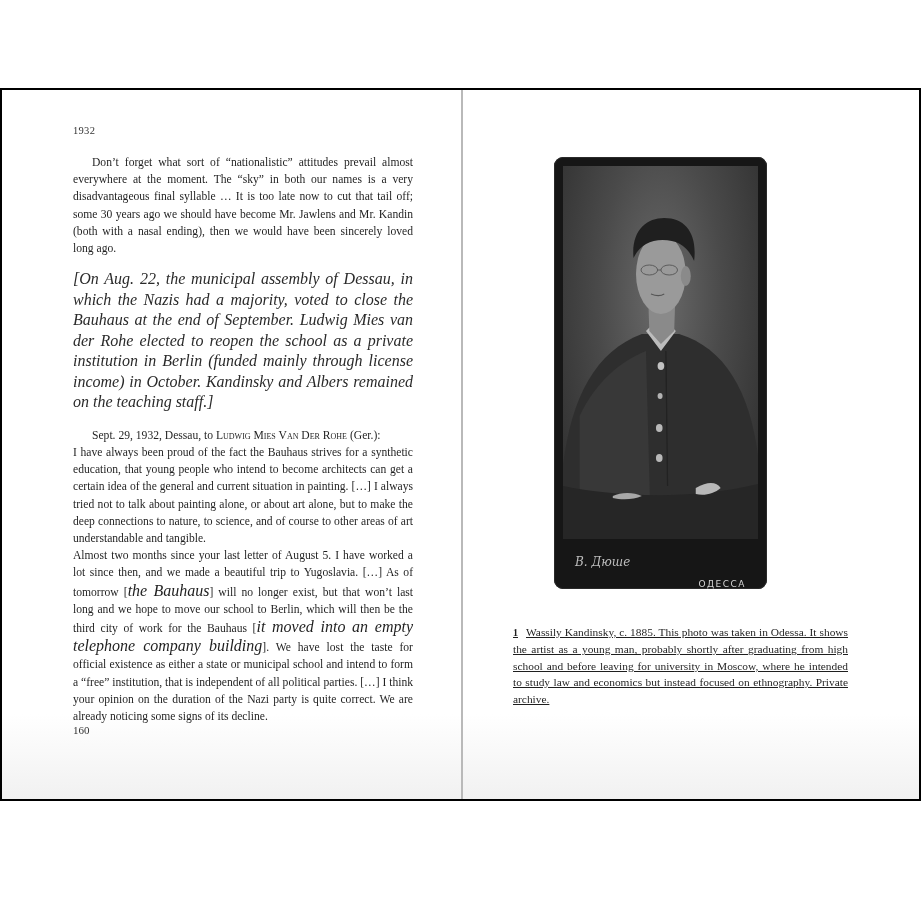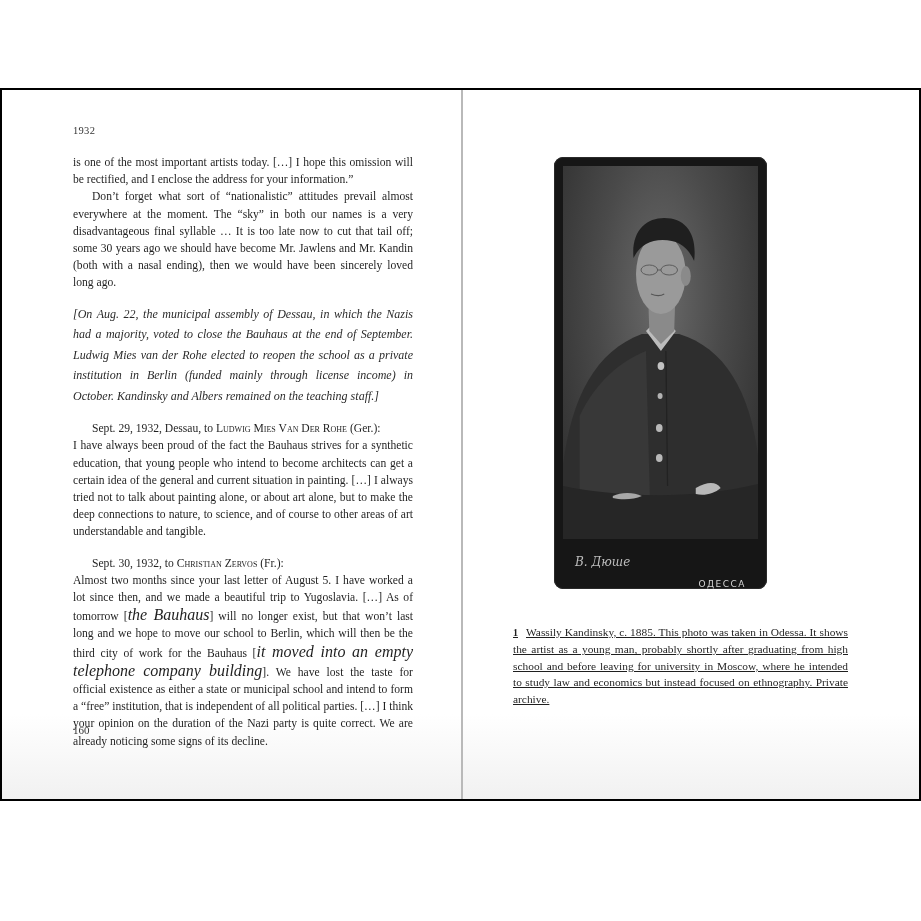--- a/index.html
+++ b/index.html
@@ -24,21 +24,21 @@
       position: absolute; left: 71px; top: 35px; font-size: 10.5px; color: #333;
       letter-spacing: 0.3px;
     }
     .text-block {
       position: absolute; left: 71px; top: 64px; width: 340px;
       font-size: 11.6px; line-height: 17.2px; text-align: justify; color: #1f1f1f;
     }
     .text-block p { margin: 0; }
     .indent { text-indent: 19px; }
     .note {
-      font-style: italic; font-size: 12px; line-height: 20.5px; margin-top: 12px !important;
+      font-style: italic; font-size: 16px; line-height: 20.5px; margin-top: 12px !important;
       color: #2a2a2a;
     }
     .gap { margin-top: 14px !important; font-family: Liberation Serif, serif; }
     .sc { font-variant: small-caps; }
     .it-small { font-style: italic; font-size: 16px; }
     .folio {
       position: absolute; left: 71px; top: 634px; font-size: 11px; color: #333; text-align: right;
     }
 
     .photo-card {
@@ -68,28 +68,26 @@
   </style>
 </head>
 <body>
 
 <div class="spread">
 
   <div class="page page-left">
     <div class="running-head">1932</div>
 
     <div class="text-block">
-      <p>is one of the most important artists today. […] I hope this omission will be rectified, and I enclose the address for your information.”</p>
       <p class="indent">Don’t forget what sort of “nationalistic” attitudes prevail almost everywhere at the moment. The “sky” in both our names is a very disadvantageous final syllable … It is too late now to cut that tail off; some 30 years ago we should have become Mr. Jawlens and Mr. Kandin (both with a nasal ending), then we would have been sincerely loved long ago.</p>
       <p class="note">[On Aug. 22, the municipal assembly of Dessau, in which the Nazis had a majority, voted to close the Bauhaus at the end of September. Ludwig Mies van der Rohe elected to reopen the school as a private institution in Berlin (funded mainly through license income) in October. Kandinsky and Albers remained on the teaching staff.]</p>
 
       <p class="indent gap"><span>Sept. 29, 1932, Dessau, to </span><span class="sc">Ludwig Mies Van Der Rohe</span><span> (Ger.):</span></p>
       <p>I have always been proud of the fact the Bauhaus strives for a synthetic education, that young people who intend to become architects can get a certain idea of the general and current situation in painting. […] I always tried not to talk about painting alone, or about art alone, but to make the deep connections to nature, to science, and of course to other areas of art understandable and tangible.</p>
 
-      <p class="indent gap"><span>Sept. 30, 1932, to </span><span class="sc">Christian Zervos</span><span> (Fr.):</span></p>
       <p><span>Almost two months since your last letter of August 5. I have worked a lot since then, and we made a beautiful trip to Yugoslavia. […] As of tomorrow [</span><span class="it-small">the Bauhaus</span><span>] will no longer exist, but that won’t last long and we hope to move our school to Berlin, which will then be the third city of work for the Bauhaus [</span><span class="it-small">it moved into an empty telephone company building</span><span>]. We have lost the taste for official existence as either a state or municipal school and intend to form a “free” institution, that is independent of all political parties. […] I think your opinion on the duration of the Nazi party is quite correct. We are already noticing some signs of its decline.</span></p>
     </div>
 
     <div class="folio">160</div>
   </div>
 
   <div class="spine"></div>
 
   <div class="page page-right">
     <div class="photo-card">

